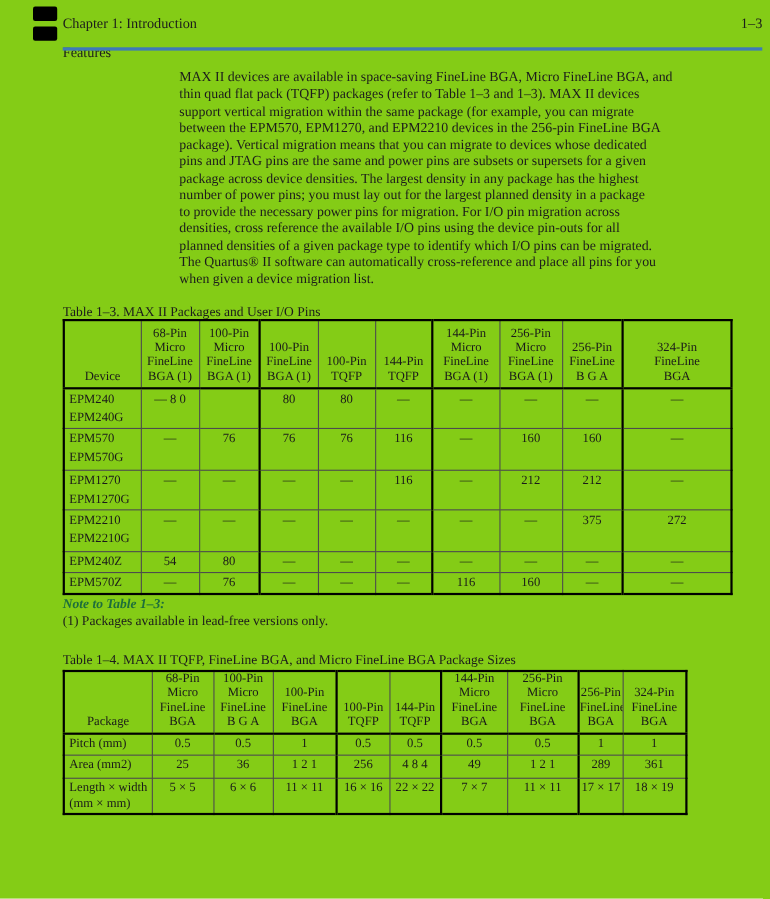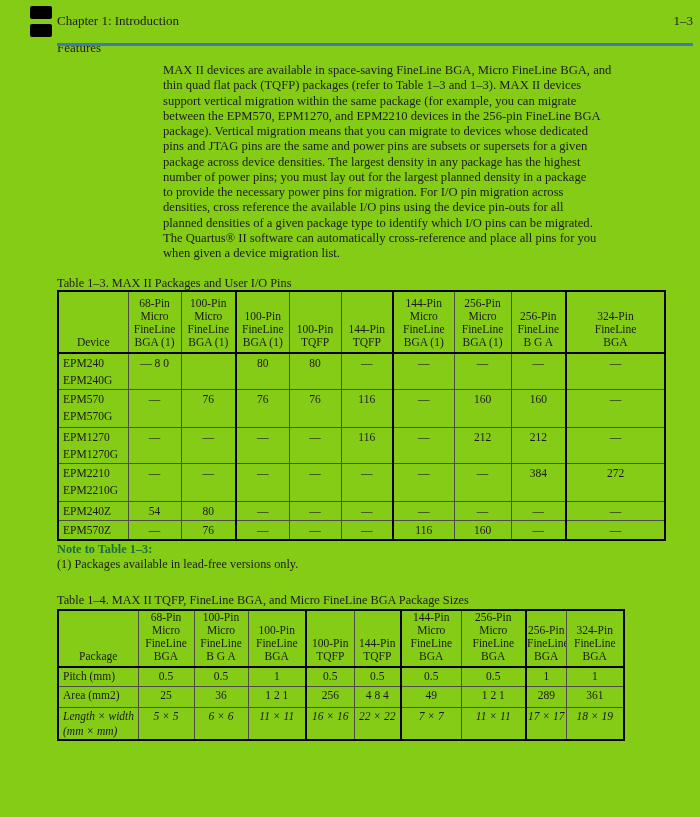--- a/index.html
+++ b/index.html
@@ -35,21 +35,21 @@
   }
   .doc-table th {
     font-weight:normal; vertical-align:bottom; text-align:center;
     line-height:13px; padding-bottom:3px; border-bottom:2px solid #000;
   }
   .doc-table td { text-align:center; vertical-align:top; line-height:17px; padding-top:1px; }
   .doc-table td.rowlabel { text-align:left; padding-left:4px; }
   .doc-table .bl { border-left:2px solid #000; }
   #table2 td { line-height:15px; }
 
-  .note-heading { position:absolute; left:57px; top:542px; font-size:12.3px; font-weight:bold; line-height:14px; }
+  .note-heading { position:absolute; left:57px; top:542px; font-size:12.3px; font-weight:bold; line-height:14px;font-style:italic; }
   .note-body   { position:absolute; left:57px; top:557px; font-size:12.3px; line-height:14px; }
 </style>
 </head>
 <body>
 
 <div class="page">
 
   <div class="scan-mark" style="top:6px;"></div>
   <div class="scan-mark" style="top:24px;"></div>
 
@@ -165,21 +165,21 @@
         <tr style="height: 38px;">
           <td class="rowlabel">EPM2210
 EPM2210G</td>
           <td>—</td>
           <td>—</td>
           <td class="bl">—</td>
           <td>—</td>
           <td>—</td>
           <td class="bl">—</td>
           <td>—</td>
-          <td>384</td>
+          <td>375</td>
           <td class="bl">272</td>
         </tr>
         <tr style="height: 19px;">
           <td class="rowlabel">EPM240Z</td>
           <td>54</td>
           <td>80</td>
           <td class="bl">—</td>
           <td>—</td>
           <td>—</td>
           <td class="bl">—</td>
@@ -271,21 +271,21 @@
           <td>25</td>
           <td>36</td>
           <td>1 2 1</td>
           <td class="bl">256</td>
           <td>4 8 4</td>
           <td class="bl">49</td>
           <td>1 2 1</td>
           <td class="bl">289</td>
           <td>361</td>
         </tr>
-        <tr style="height: 20px; font-style: italic;">
+        <tr style="height: 20px;">
           <td class="rowlabel">Length × width
 (mm × mm)</td>
           <td>5 × 5</td>
           <td>6 × 6</td>
           <td>11 × 11</td>
           <td class="bl">16 × 16</td>
           <td>22 × 22</td>
           <td class="bl">7 × 7</td>
           <td>11 × 11</td>
           <td class="bl">17 × 17</td>

